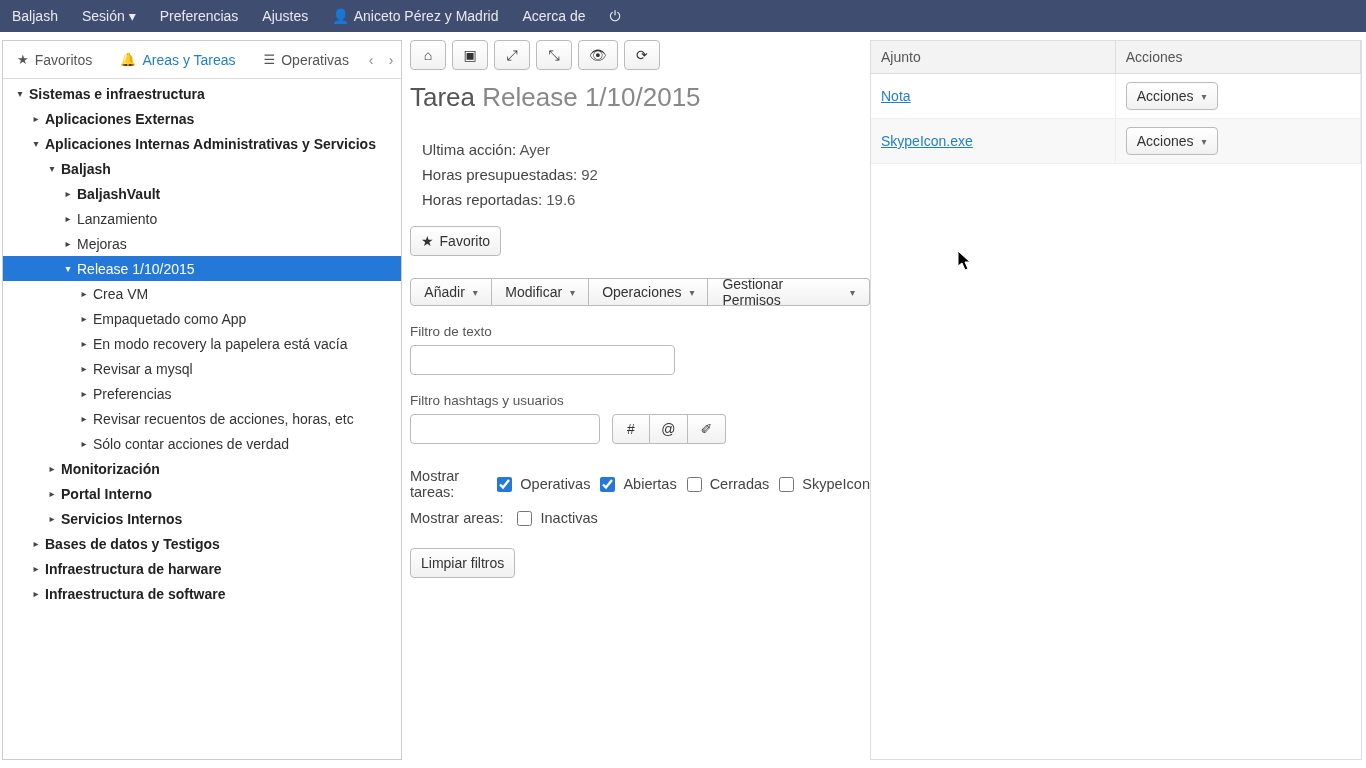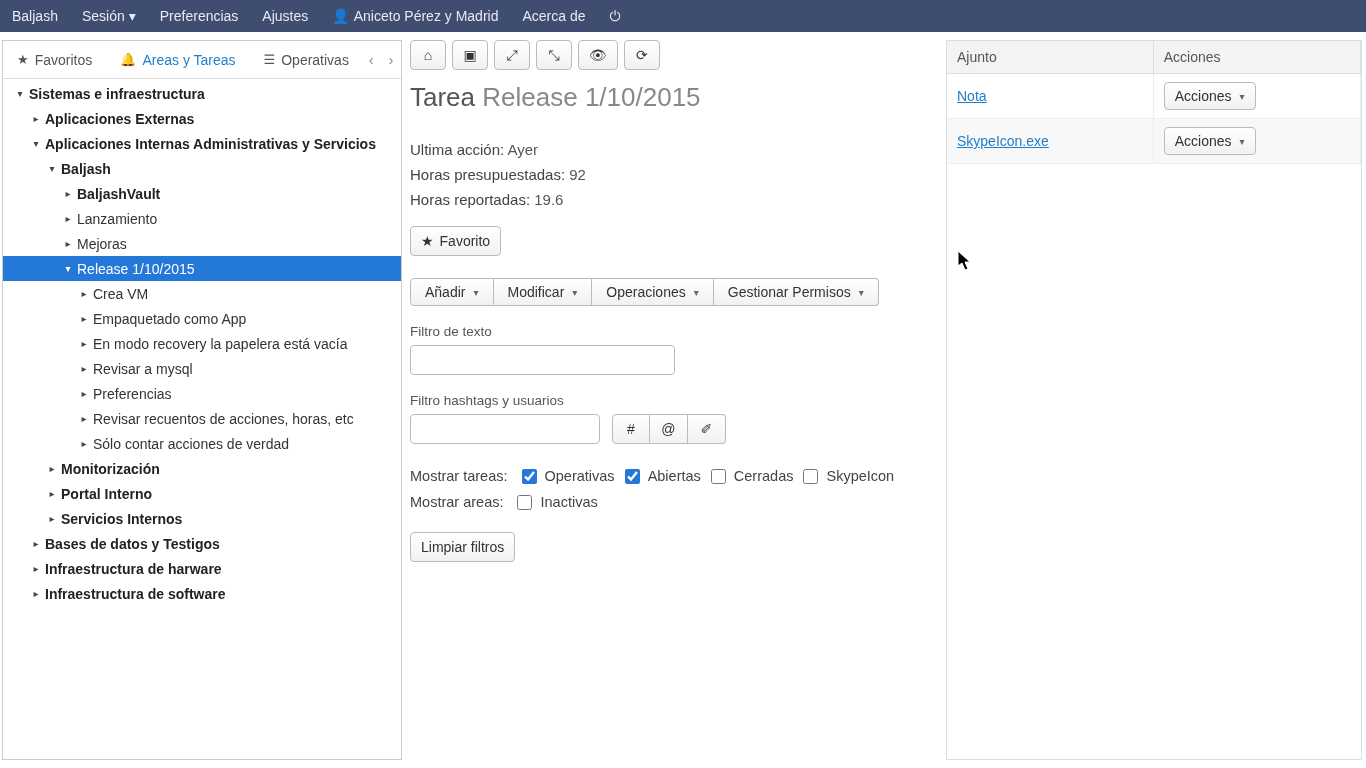--- a/index.html
+++ b/index.html
@@ -7,21 +7,21 @@
 
 
 .navbar { background: #3f4d71; color: #fff; height: 32px; display: flex; align-items: center; padding: 0 12px; gap: 24px; }
 .navbar .nav-item { color: #e8eaf0; cursor: pointer; display: flex; align-items: center; gap: 4px; }
 .navbar .brand { font-weight: 400; }
 
 
 .workspace { display: flex; height: calc(100vh - 32px); }
 .left-panel { width: 400px; border: 1px solid #ccc; margin: 8px 0 8px 2px; display: flex; flex-direction: column; position: relative; }
 .center-panel { flex: 1; padding: 8px 0 8px 8px; overflow: hidden; }
-.right-panel { width: 416px; border: 1px solid #ddd; margin: 8px 4px 8px 0; background: #fff; }
+.right-panel { width: 492px; border: 1px solid #ddd; margin: 8px 4px 8px 0; background: #fff; }
 
 
 .tabs-row { display: flex; align-items: center; height: 38px; border-bottom: 1px solid #ddd; position: relative; overflow: hidden; }
 .tab { padding: 0 14px; height: 38px; display: flex; align-items: center; gap: 6px; color: #555; cursor: pointer; white-space: nowrap; }
 .tab.active { color: #1f7fc9; font-weight: 500; }
 .tab .icon { font-size: 13px; }
 .tabs-nav-btn { width: 20px; height: 38px; display: flex; align-items: center; justify-content: center; color: #888; cursor: pointer; position: absolute; background: #fff; }
 .tabs-nav-btn.left { right: 20px; }
 .tabs-nav-btn.right { right: 0px; }
 
@@ -43,21 +43,21 @@
 .indent-2 { padding-left: 42px; }
 .indent-3 { padding-left: 58px; }
 .indent-4 { padding-left: 74px; }
 
 
 .toolbar { display: flex; gap: 6px; margin-bottom: 12px; }
 .btn { height: 30px; min-width: 36px; padding: 0 10px; border: 1px solid #bbb; border-radius: 4px; background: linear-gradient(#fff,#f1f1f1); display: inline-flex; align-items: center; justify-content: center; gap: 6px; cursor: pointer; font-size: 14px; color: #333; }
 .btn .caret-down { font-size: 10px; color: #666; margin-left: 2px; }
 h1.page-title { font-size: 26px; font-weight: 400; color: #555; margin: 4px 0 28px 0; }
 h1.page-title .thin { color: #888; font-weight: 300; }
-.meta-row { margin: 8px 0; color: #333; font-size: 15px; }
+.meta-row { margin: 8px 12px; color: #333; font-size: 15px; }
 .meta-row .mlabel { color: #444; }
 .meta-row .mval { color: #555; }
 .fav-btn { margin-top: 10px; }
 .dropdown-bar { display: flex; margin-top: 22px; }
 .dropdown-bar .btn { border-radius: 0; border-left-width: 0; height: 28px; padding: 0 14px; }
 .dropdown-bar .btn:first-child { border-left-width: 1px; border-radius: 4px 0 0 4px; }
 .dropdown-bar .btn:last-child { border-radius: 0 4px 4px 0; }
 .field-block { margin-top: 18px; }
 .field-block label { display:block; font-size: 13.5px; color:#555; margin-bottom:6px; }
 .text-input { height: 30px; border:1px solid #bbb; border-radius:4px; padding:0 8px; font-size:14px; }

